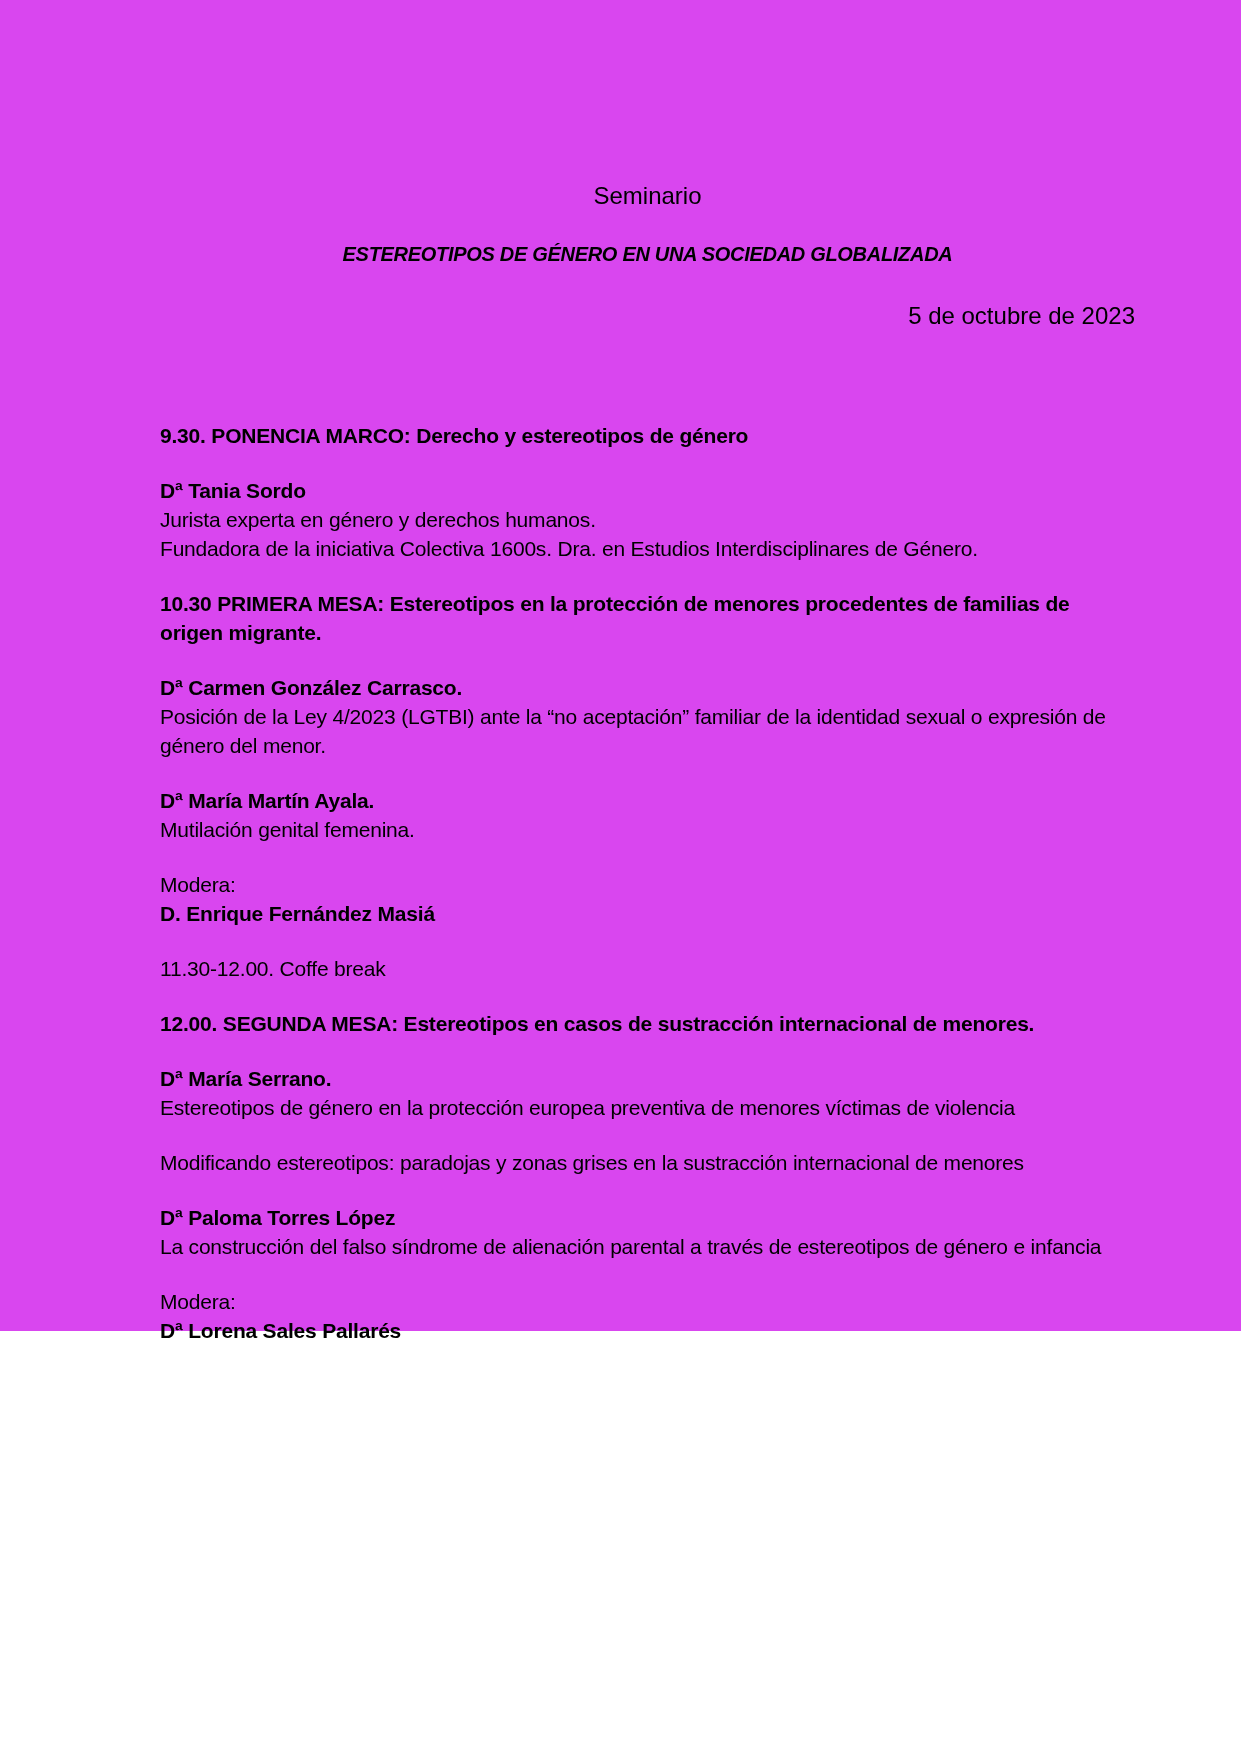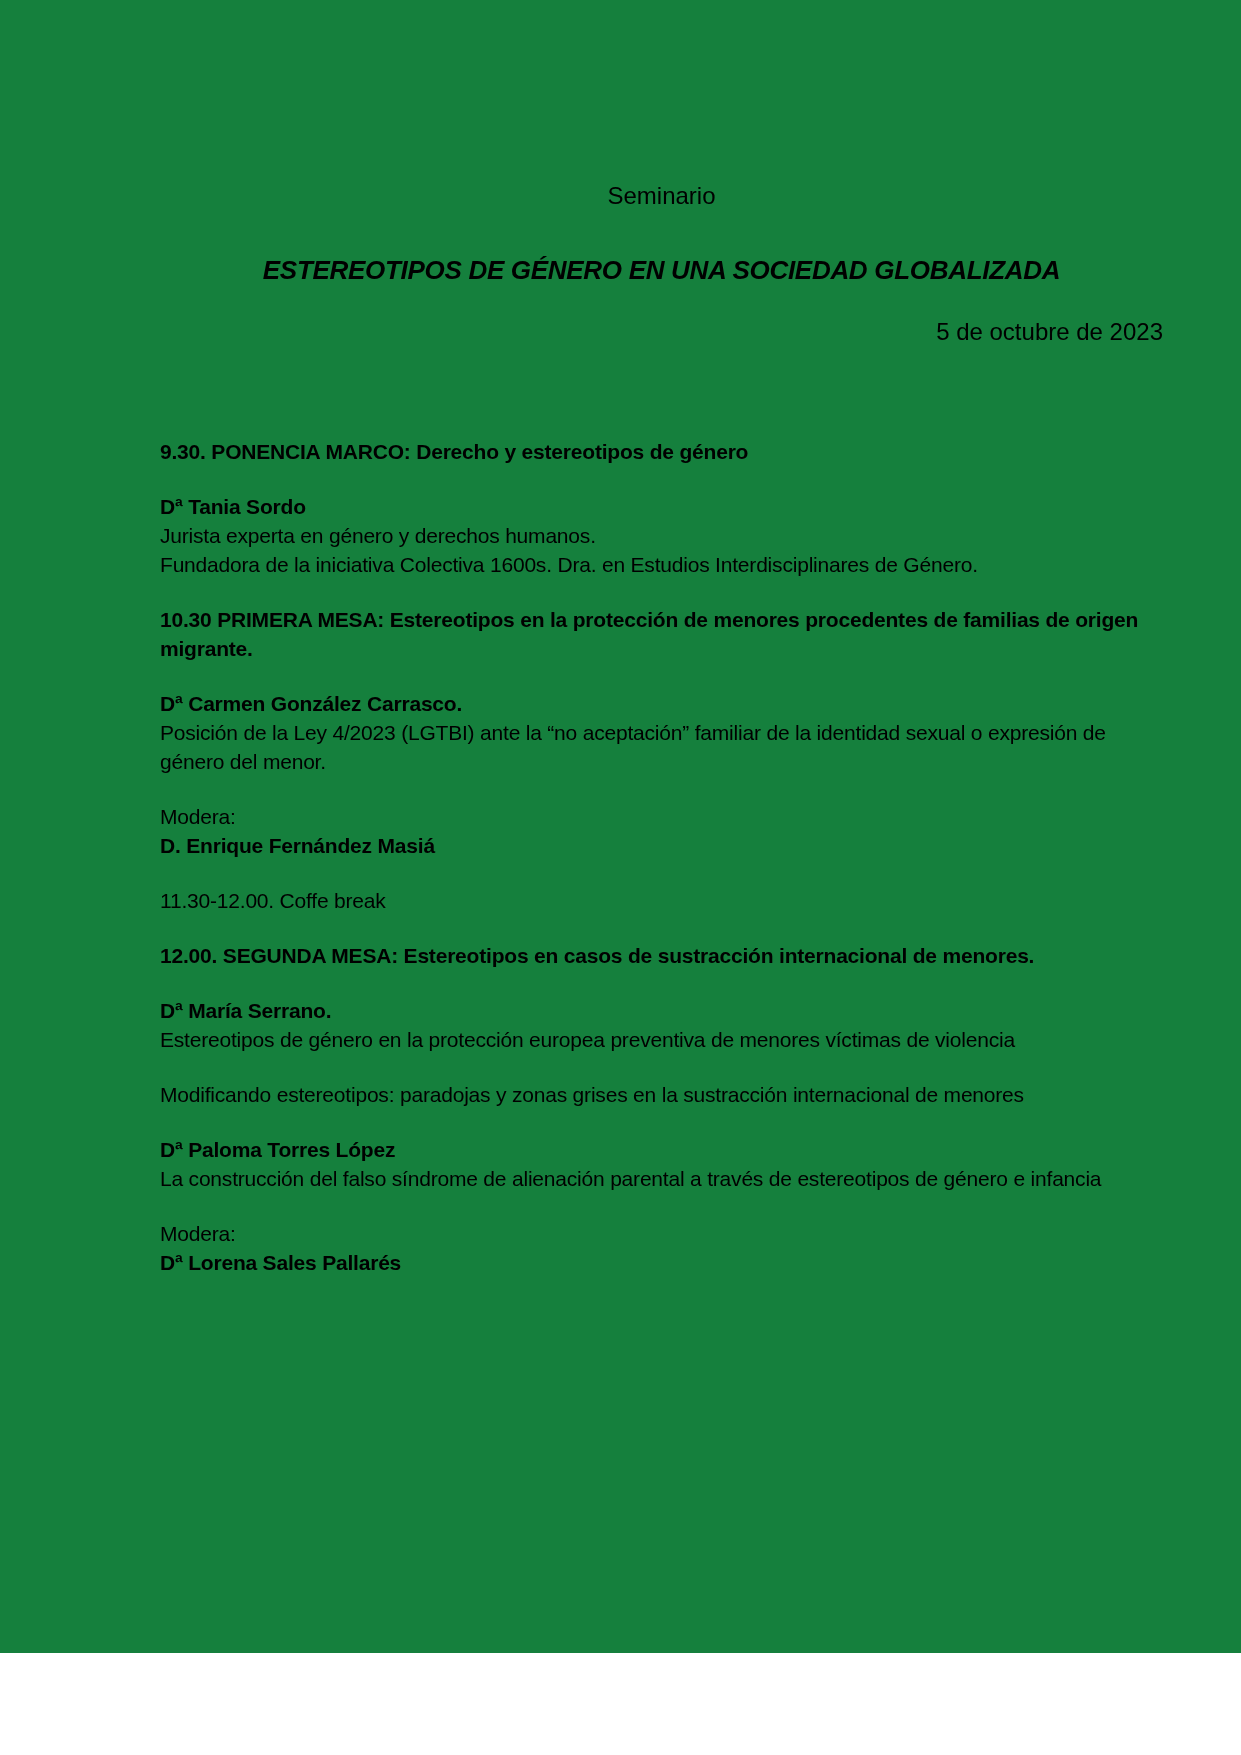--- a/index.html
+++ b/index.html
@@ -10,35 +10,35 @@
   body {
     width: 1241px;
     height: 1755px;
     font-family: "Liberation Sans", sans-serif;
     color: #000000;
     overflow: hidden;
   }
   .page {
     box-sizing: border-box;
     width: 1241px;
-    height: 1653px;
-    padding: 180px 78px 0 160px;
-    background: #15803d;
+    height: 1331px;
+    padding: 180px 106px 0 160px;
+    background: #d946ef;
   }
   .subtitle {
     margin: 0;
     text-align: center;
     font-size: 24px;
     line-height: 31px;
     font-weight: normal;
   }
   .title {
-    margin: 40px 0 0 0;
+    margin: 24px 0 0 0;
     text-align: center;
-    font-size: 26px;
+    font-size: 20px;
     line-height: 38px;
     font-weight: bold;
     font-style: italic;
     letter-spacing: -0.3px;
   }
   .date {
     margin: 27px 0 0 0;
     text-align: right;
     font-size: 24px;
     line-height: 31px;
@@ -81,20 +81,24 @@
       <div>Fundadora de la iniciativa Colectiva 1600s. Dra. en Estudios Interdisciplinares de Género.</div>
     </div>
 
     <p class="para bold">10.30 PRIMERA MESA: Estereotipos en la protección de menores procedentes de familias de origen migrante.</p>
 
     <div class="para">
       <div class="bold">Dª Carmen González Carrasco.</div>
       <div>Posición de la Ley 4/2023 (LGTBI) ante la “no aceptación” familiar de la identidad sexual o expresión de género del menor.</div>
     </div>
 
+    <div class="para">
+      <div class="bold">Dª María Martín Ayala.</div>
+      <div>Mutilación genital femenina.</div>
+    </div>
 
     <div class="para">
       <div>Modera:</div>
       <div class="bold">D. Enrique Fernández Masiá</div>
     </div>
 
     <p class="para">11.30-12.00. Coffe break</p>
 
     <p class="para bold">12.00. SEGUNDA MESA: Estereotipos en casos de sustracción internacional de menores.</p>
 

